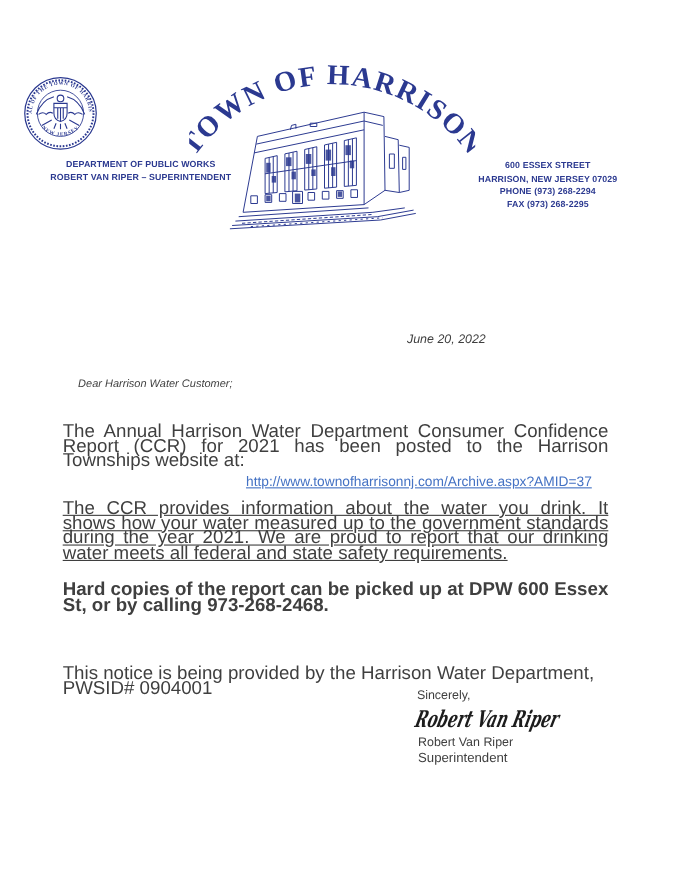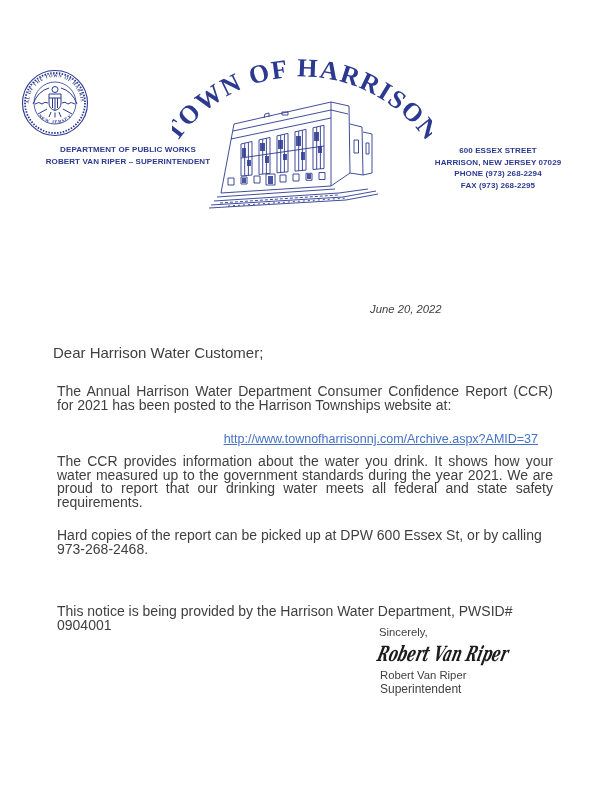--- a/index.html
+++ b/index.html
@@ -19,25 +19,25 @@
   }
   .arch{position:absolute;left:172px;top:50px;width:260px;height:92px;}
   .building{position:absolute;left:208px;top:96px;width:174px;height:124px;}
   .city-caption{
     position:absolute;left:150px;top:218px;width:300px;text-align:center;
     font-family:"Liberation Serif",serif;font-weight:bold;font-size:11.5px;
     letter-spacing:3.2px;color:#4b59a7;
   }
   
   .date{position:absolute;left:370px;top:303px;font-size:11.3px;font-style:italic;}
-  .salutation{position:absolute;left:53px;top:344px;font-size:15px;}
-  .para{position:absolute;left:57px;width:496px;font-size:14px;line-height:13.6px;text-align:justify;}
+  .salutation{position:absolute;left:71px;top:344px;font-size:10px;font-style:italic;}
+  .para{position:absolute;left:57px;width:496px;font-size:17px;line-height:13.6px;text-align:justify;}
   .p1{top:385px;}
-  .p2{top:455px;}
-  .p3{top:529px;text-align:left;}
+  .p2{top:455px;text-decoration:underline;}
+  .p3{top:529px;text-align:left;font-weight:bold;}
   .p4{top:566px;text-align:left;margin-top:39px;}
   .link-row{position:absolute;left:57px;top:429px;width:481px;text-align:right;}
   .link-row a{color:#4472c4;text-decoration:underline;font-size:12.5px;cursor:pointer;}
   .closing{position:absolute;left:379px;top:626px;font-size:11.3px;}
   .signature{position:absolute;left:376px;top:638px;}
   .signer-name{position:absolute;left:380px;top:668px;font-size:11.3px;line-height:14px;}
   .signer-title{position:absolute;left:380px;top:682px;font-size:12px;line-height:14px;}
 </style>
 </head>
 <body>

